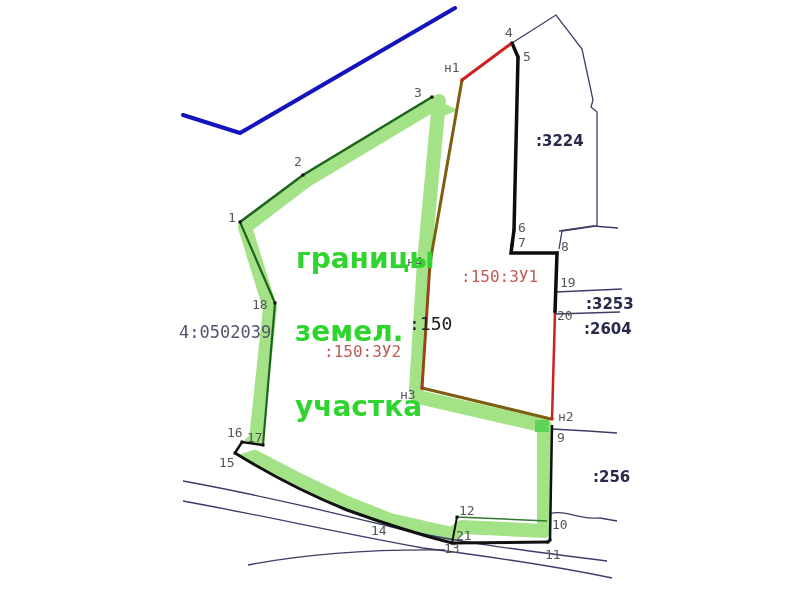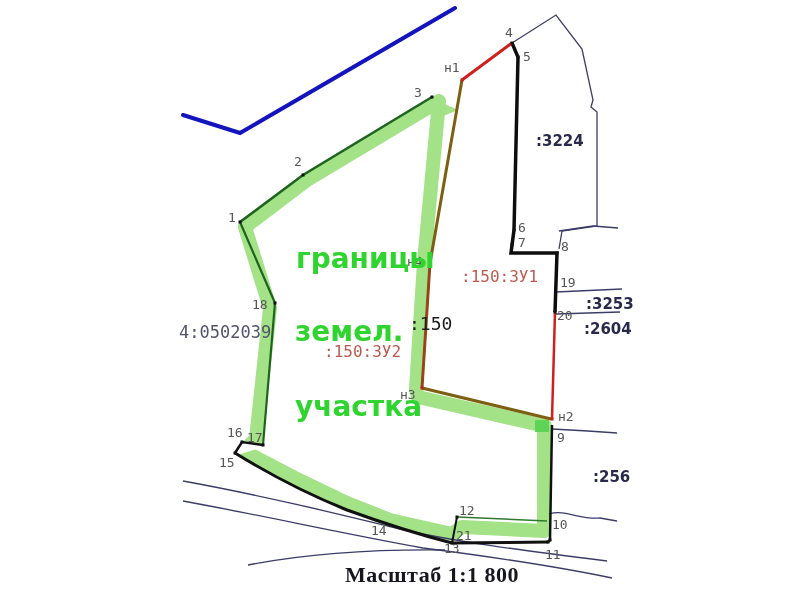--- a/index.html
+++ b/index.html
@@ -149,14 +149,13 @@
         <text x="409" y="330" class="dark">:150</text>
         <text x="179" y="338" class="gray">4:0502039</text>
       </g>
     <g id="green-labels">
         <text x="296" y="268" class="green-big">границы</text>
         <text x="295" y="341" class="green-big">земел.</text>
         <text x="295" y="416" class="green-big">участка</text>
       </g>
   </svg>
 
-  <div class="scale-text">Масштаб 1:1 800</div>
 </div>
 
 </body></html>

